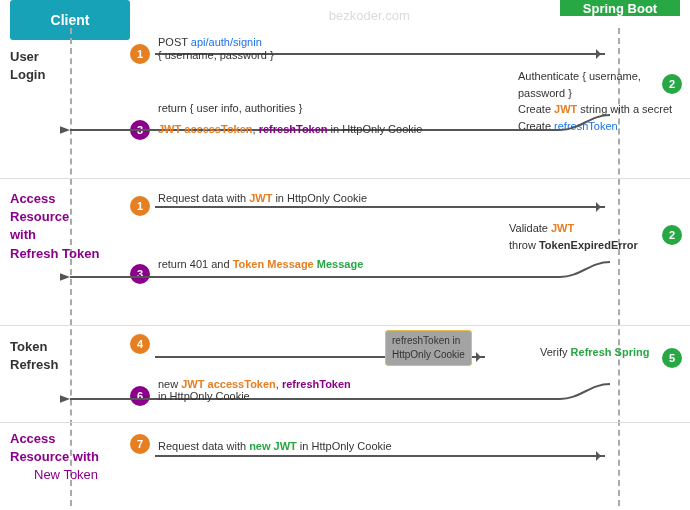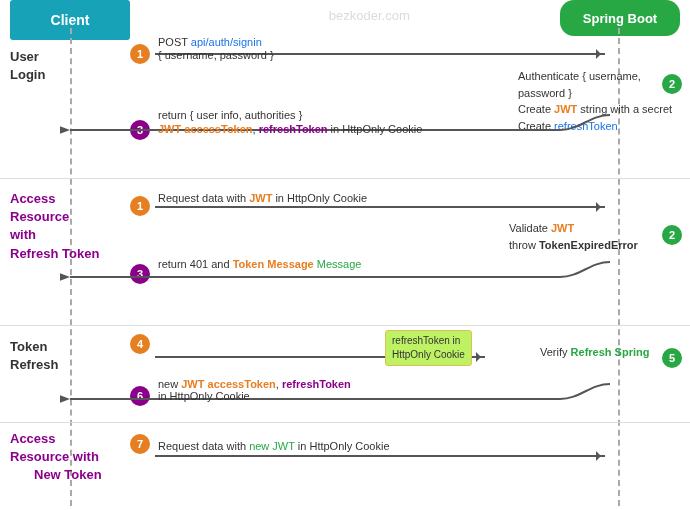--- a/index.html
+++ b/index.html
@@ -37,27 +37,27 @@
       background: #17a2b8;
       color: #fff;
       font-weight: bold;
       font-size: 14px;
       display: flex; align-items: center; justify-content: center;
       border-radius: 3px;
     }
     .header-spring {
       position: absolute;
       top: 0; right: 10px;
-      width: 120px; height: 36px;
+      width: 120px; height: 16px;
       background: #28a745;
       color: #fff;
       font-weight: bold;
       font-size: 13px;
       display: flex; align-items: center; justify-content: center;
-      border-radius: 14px;
+      border-radius: 0;
     }
 
     
     .vline-left {
       position: absolute;
       top: 28px; left: 70px;
       width: 1px; height: 478px;
       border-left: 2px dashed #aaa;
     }
     .vline-right {
@@ -113,26 +113,26 @@
 
     
     .msg {
       position: absolute;
       font-size: 11px;
       color: #333;
     }
     .msg .api { color: #1a73e8; }
     .msg .jwt { color: #e67e22; font-weight: bold; }
     .msg .purple-text { color: #8B008B; font-weight: bold; }
-    .msg .green-text { color: #28a745; font-weight: normal; }
+    .msg .green-text { color: #28a745; font-weight: bold; }
 
     
     .cookie-box {
       position: absolute;
-      background: #bef264;
+      background: #a3a3a3;
       border: 1px solid #e0c050;
       border-radius: 3px;
       padding: 3px 6px;
       font-size: 10px;
       color: #333;
       line-height: 1.4;
     }
 
     
     .sep-line {
@@ -201,21 +201,21 @@
   </div>
 
   <svg style="position:absolute; top:100px; left:60px;" width="560" height="50">
     <defs>
       <marker id="arrowL" markerWidth="8" markerHeight="8" refX="0" refY="3" orient="auto">
         <path d="M8,0 L0,3 L8,6 Z" fill="#555"></path>
       </marker>
     </defs>
     <path d="M 550,15 C 530,15 520,30 500,30 L 10,30" stroke="#555" stroke-width="2" fill="none" marker-end="url(#arrowL)"></path>
   </svg>
-  <div class="msg" style="top:109px; left:158px;">
+  <div class="msg" style="top:102px; left:158px;">
     return { user info, authorities }
   </div>
   <div class="msg" style="top:123px; left:158px;">
     <span class="jwt">JWT accessToken</span>, <span class="purple-text">refreshToken</span> in HttpOnly Cookie
   </div>
 
   <div class="section-label purple" style="top:190px; width:100px;">
     Access<br>Resource<br>with<br><span style="color:#8B008B; font-weight:bold;">Refresh Token</span>
   </div>
 
@@ -280,21 +280,21 @@
       </marker>
     </defs>
     <path d="M 550,10 C 530,10 520,25 500,25 L 10,25" stroke="#555" stroke-width="2" fill="none" marker-end="url(#arrowL3)"></path>
   </svg>
   <div class="msg" style="top:378px; left:158px;">
     new <span class="jwt">JWT accessToken</span>, <span class="purple-text">refreshToken</span><br>
     in HttpOnly Cookie
   </div>
 
   <div class="section-label purple" style="top:430px; width:105px;">
-    Access<br>Resource with<br><span style="color:#8B008B; font-weight:bold;padding-left:24px;">New Token</span>
+    Access<br>Resource with<br><span style="color:#8B008B; font-weight:normal;padding-left:24px;">New Token</span>
   </div>
 
   <div style="position:absolute; top:434px; left:130px;">
     <span class="step-circle circle-orange">7</span>
   </div>
   <div class="arrow" style="top:455px; left:155px; width:450px;"></div>
   <div class="msg" style="top:440px; left:158px;">
     Request data with <span class="green-text">new JWT</span> in HttpOnly Cookie
   </div>
 

